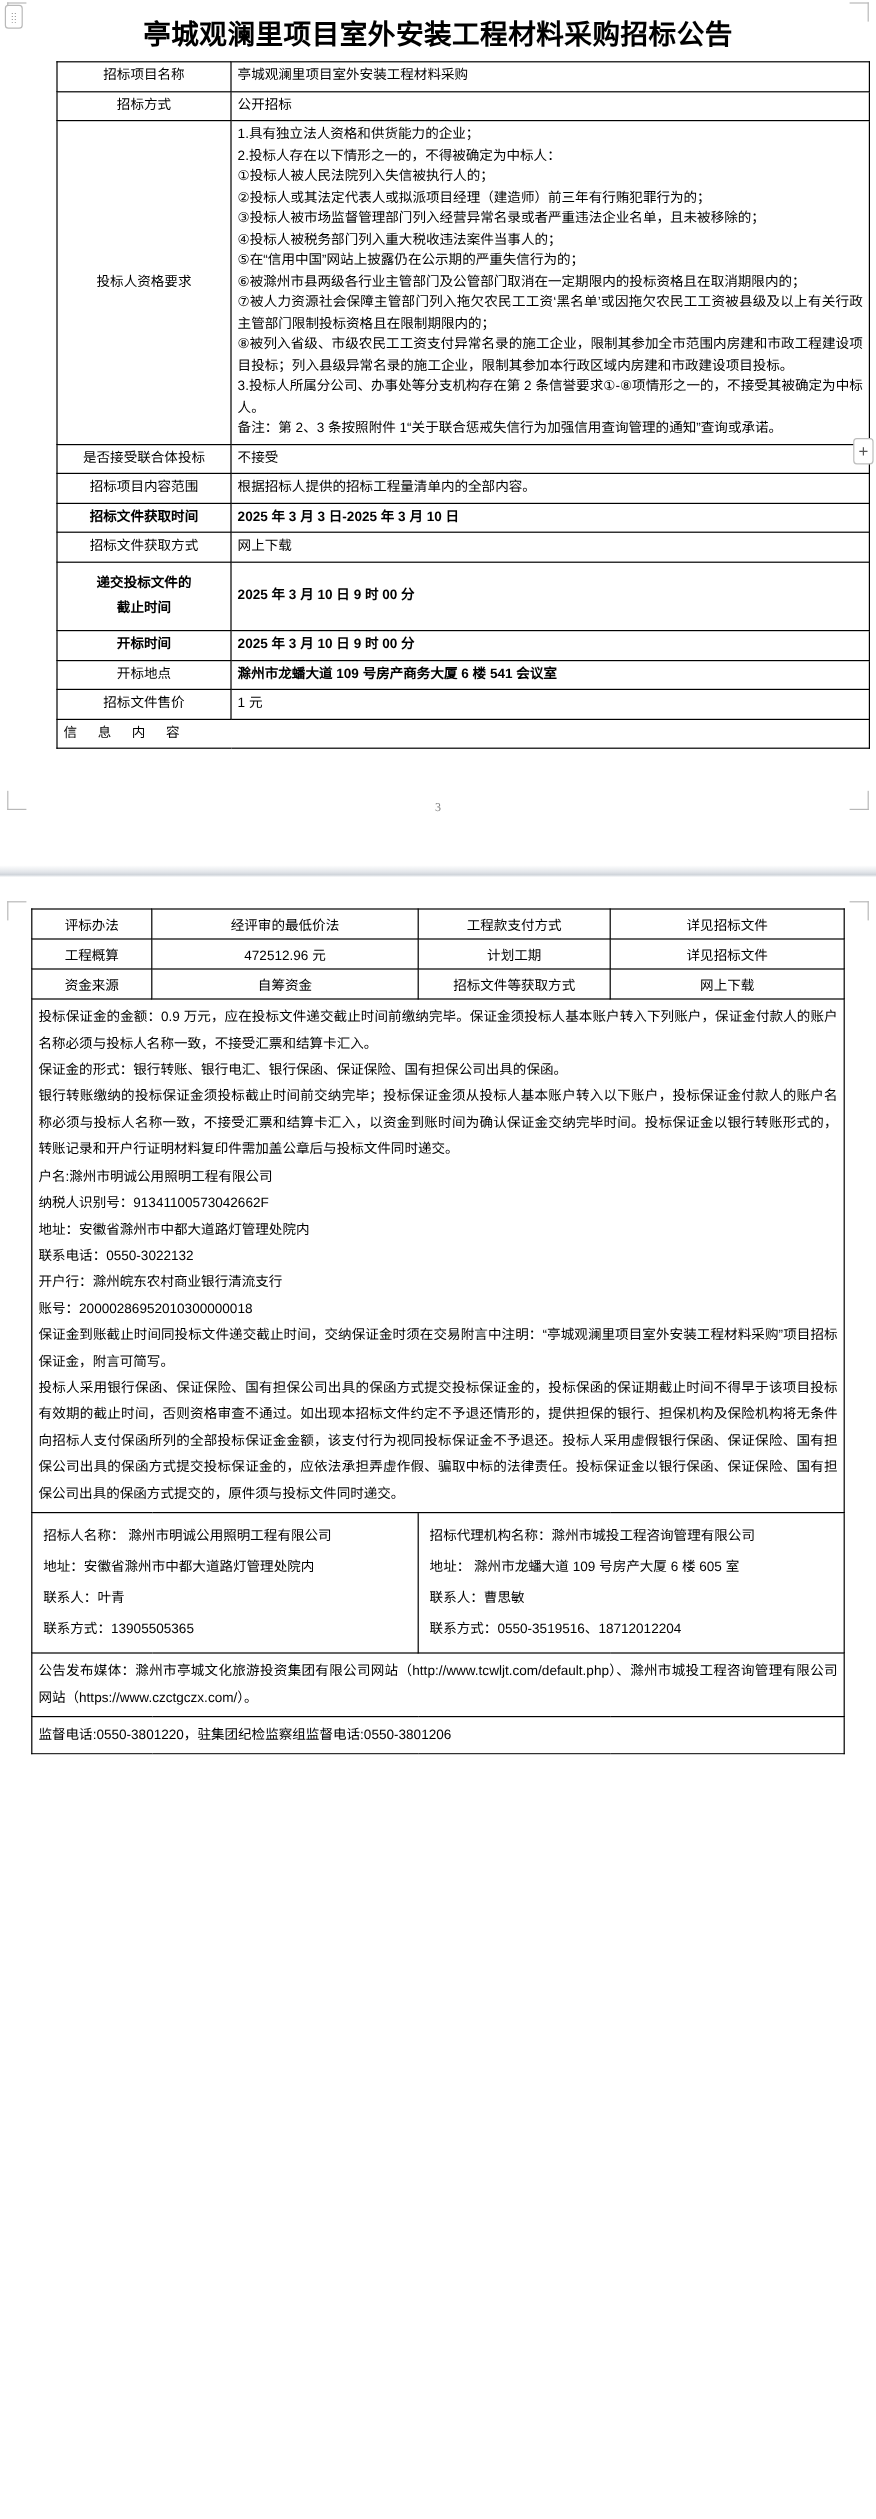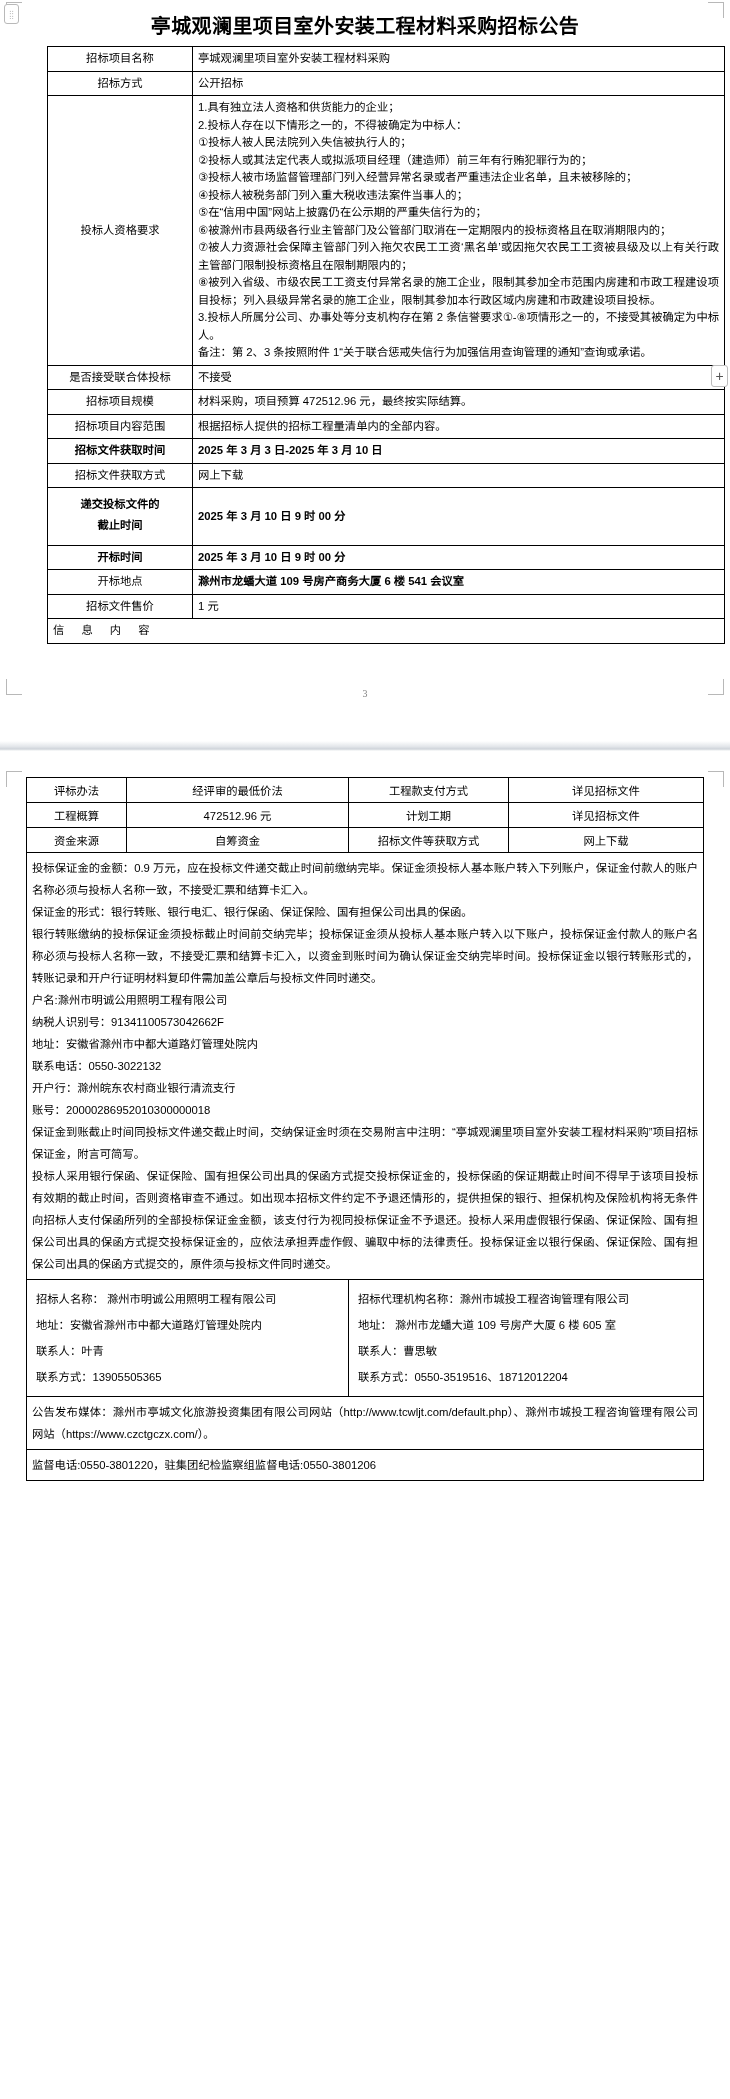--- a/index.html
+++ b/index.html
@@ -20,21 +20,21 @@
     background: #ffffff;
     box-sizing: border-box;
   }
   
   #page-one {
     padding: 0 26px;
     padding-top: 4px;
   }
   .doc-title {
     text-align: center;
-    font-size: 20px;
+    font-size: 23px;
     font-weight: bold;
     letter-spacing: 0.4px;
     margin: 6px 0 7px 0;
     font-family: "Liberation Serif", "DejaVu Serif", serif;
   }
   table.doc {
     border-collapse: collapse;
     width: 100%;
     table-layout: fixed;
     margin-left: 21px;
@@ -216,37 +216,33 @@
           <p>3.投标人所属分公司、办事处等分支机构存在第 2 条信誉要求①-⑧项情形之一的，不接受其被确定为中标人。</p>
           <p>备注：第 2、3 条按照附件 1“关于联合惩戒失信行为加强信用查询管理的通知”查询或承诺。</p>
         </td>
       </tr>
 
       <tr>
         <td class="label">是否接受联合体投标</td>
         <td class="value">不接受</td>
       </tr>
       <tr>
-        <td class="label">招标项目规模</td>
-        <td class="value">材料采购，项目预算 472512.96 元，最终按实际结算。</td>
-      </tr>
-      <tr>
         <td class="label">招标项目内容范围</td>
         <td class="value">根据招标人提供的招标工程量清单内的全部内容。</td>
       </tr>
       <tr>
         <td class="label bold">招标文件获取时间</td>
         <td class="value bold">2025 年 3 月 3 日-2025 年 3 月 10 日</td>
       </tr>
       <tr>
         <td class="label">招标文件获取方式</td>
         <td class="value">网上下载</td>
       </tr>
       <tr>
-        <td class="label bold" style="white-space:pre-line; line-height:1.9; padding:7px 20px;font-family:Liberation Mono, monospace;">递交投标文件的
+        <td class="label bold" style="white-space:pre-line; line-height:1.9; padding:7px 20px;">递交投标文件的
 截止时间</td>
         <td class="value bold">2025 年 3 月 10 日 9 时 00 分</td>
       </tr>
       <tr>
         <td class="label bold">开标时间</td>
         <td class="value bold">2025 年 3 月 10 日 9 时 00 分</td>
       </tr>
       <tr>
         <td class="label">开标地点</td>
         <td class="value bold">滁州市龙蟠大道 109 号房产商务大厦 6 楼 541 会议室</td>

